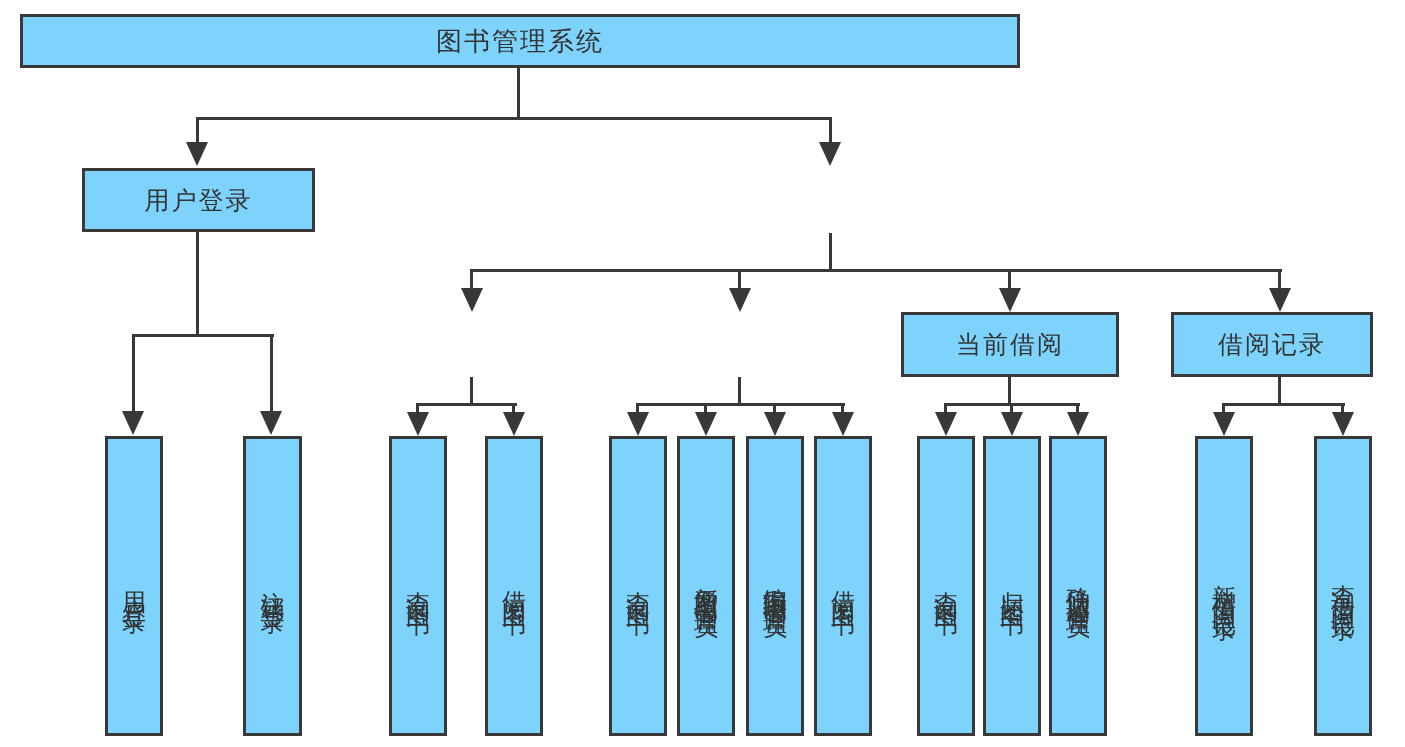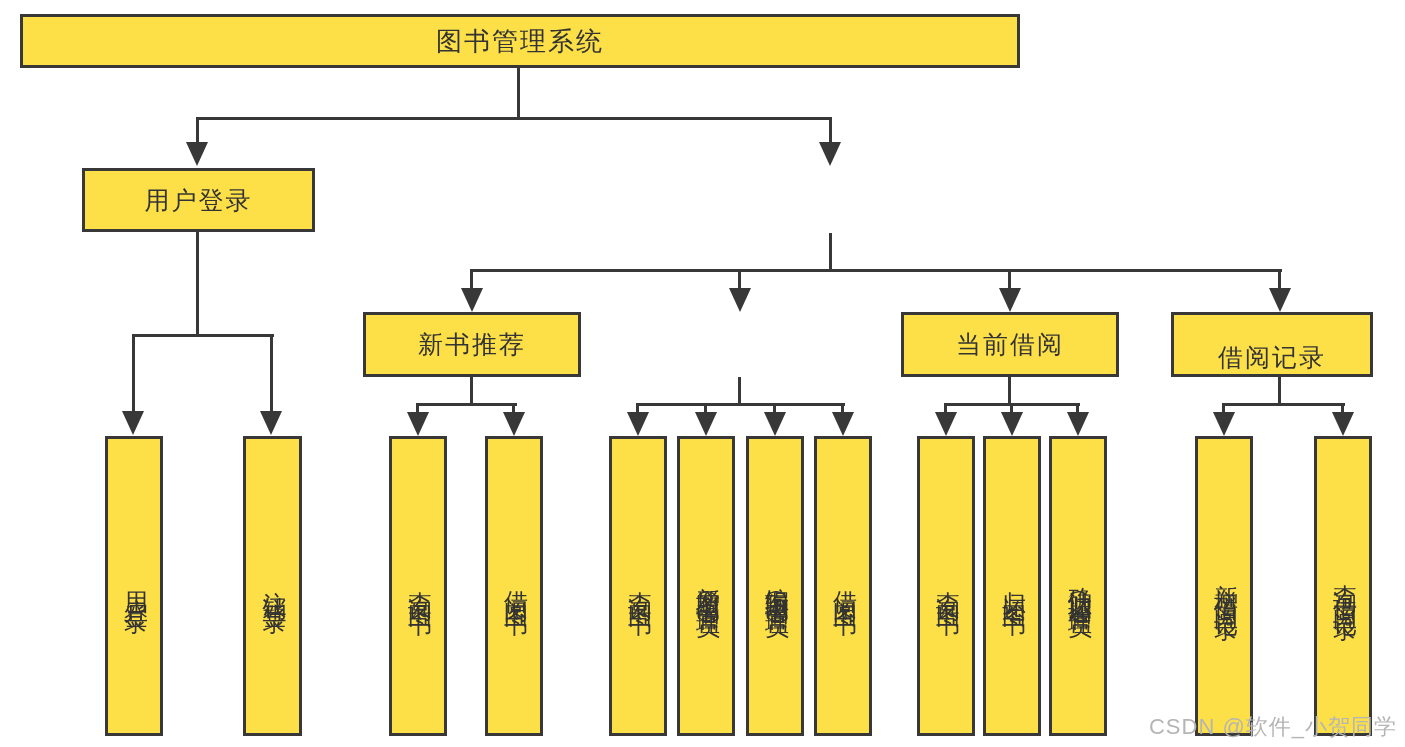--- a/index.html
+++ b/index.html
@@ -1,20 +1,20 @@
 <!DOCTYPE html>
 <html style="--line: #383838; --text: #333333; --wm: #b5b5b5; --bg: #ffffff;"><head>
 <meta charset="utf-8">
 <style>
   :root { --line:#383838; --text:#333333; --wm:#b5b5b5; --bg:#ffffff; }
   html,body { margin:0; padding:0; background:var(--bg); }
   body { font-family:"Liberation Sans", sans-serif; }
   .canvas { position:relative; width:1405px; height:747px; background:var(--bg); overflow:hidden; }
-  .box { position:absolute; box-sizing:border-box; border:3px solid var(--line); background:#fde047;
-         display:flex; align-items:center; justify-content:center; color:var(--text);font-family:Liberation Mono, monospace; }
+  .box { position:absolute; box-sizing:border-box; border:3px solid var(--line); background:#7dd3fc;
+         display:flex; align-items:center; justify-content:center; color:var(--text); }
   .hlabel { font-size:25px; letter-spacing:2px; white-space:nowrap; }
   .root-label { font-size:26px; }
   .vtext { writing-mode:vertical-rl; text-orientation:mixed; font-size:24px; letter-spacing:7px;
            color:var(--text); white-space:nowrap; }
   .line { position:absolute; background:var(--line); }
   .arrow { position:absolute; width:0; height:0;
            border-left:11px solid transparent; border-right:11px solid transparent;
            border-top:24px solid var(--line); }
   .watermark { position:absolute; right:8px; bottom:5px; font-size:22px; color:var(--wm);
                letter-spacing:1px; white-space:nowrap; z-index:5; }
@@ -50,27 +50,24 @@
   <div class="line" style="left:470px;top:269px;width:812px;height:3px;"></div>
   <div class="line" style="left:470px;top:269px;width:3px;height:20px;"></div>
   <div class="arrow" style="left:461px;top:288px;"></div>
   <div class="line" style="left:738px;top:269px;width:3px;height:20px;"></div>
   <div class="arrow" style="left:729px;top:288px;"></div>
   <div class="line" style="left:1008px;top:269px;width:3px;height:20px;"></div>
   <div class="arrow" style="left:999px;top:288px;"></div>
   <div class="line" style="left:1278px;top:269px;width:3px;height:20px;"></div>
   <div class="arrow" style="left:1269px;top:288px;"></div>
 
-  <div class="box" style="left:363px;top:312px;width:218px;height:65px;">
-    <span class="hlabel">新书推荐</span>
-  </div>
   <div class="box" style="left:901px;top:312px;width:218px;height:65px;">
     <span class="hlabel">当前借阅</span>
   </div>
-  <div class="box" style="left:1171px;top:312px;width:202px;height:65px;align-items:flex-end;">
+  <div class="box" style="left:1171px;top:312px;width:202px;height:65px;">
     <span class="hlabel">借阅记录</span>
   </div>
 
   <div class="line" style="left:470px;top:377px;width:3px;height:28px;"></div>
   <div class="line" style="left:738px;top:377px;width:3px;height:28px;"></div>
   <div class="line" style="left:1008px;top:377px;width:3px;height:28px;"></div>
   <div class="line" style="left:1278px;top:377px;width:3px;height:28px;"></div>
 
   <div class="line" style="left:416px;top:403px;width:101px;height:3px;"></div>
   <div class="line" style="left:636px;top:403px;width:209px;height:3px;"></div>
@@ -140,15 +137,14 @@
     <span class="vtext" style="letter-spacing:4px;">确认归还（管理员）</span>
   </div>
 
   <div class="box" style="left:1195px;top:436px;width:58px;height:300px;">
     <span class="vtext">新增借阅记录</span>
   </div>
   <div class="box" style="left:1314px;top:436px;width:58px;height:300px;">
     <span class="vtext">查询借阅记录</span>
   </div>
 
-  <div class="watermark">CSDN @软件_小贺同学</div>
 
 </div>
 
 </body></html>

